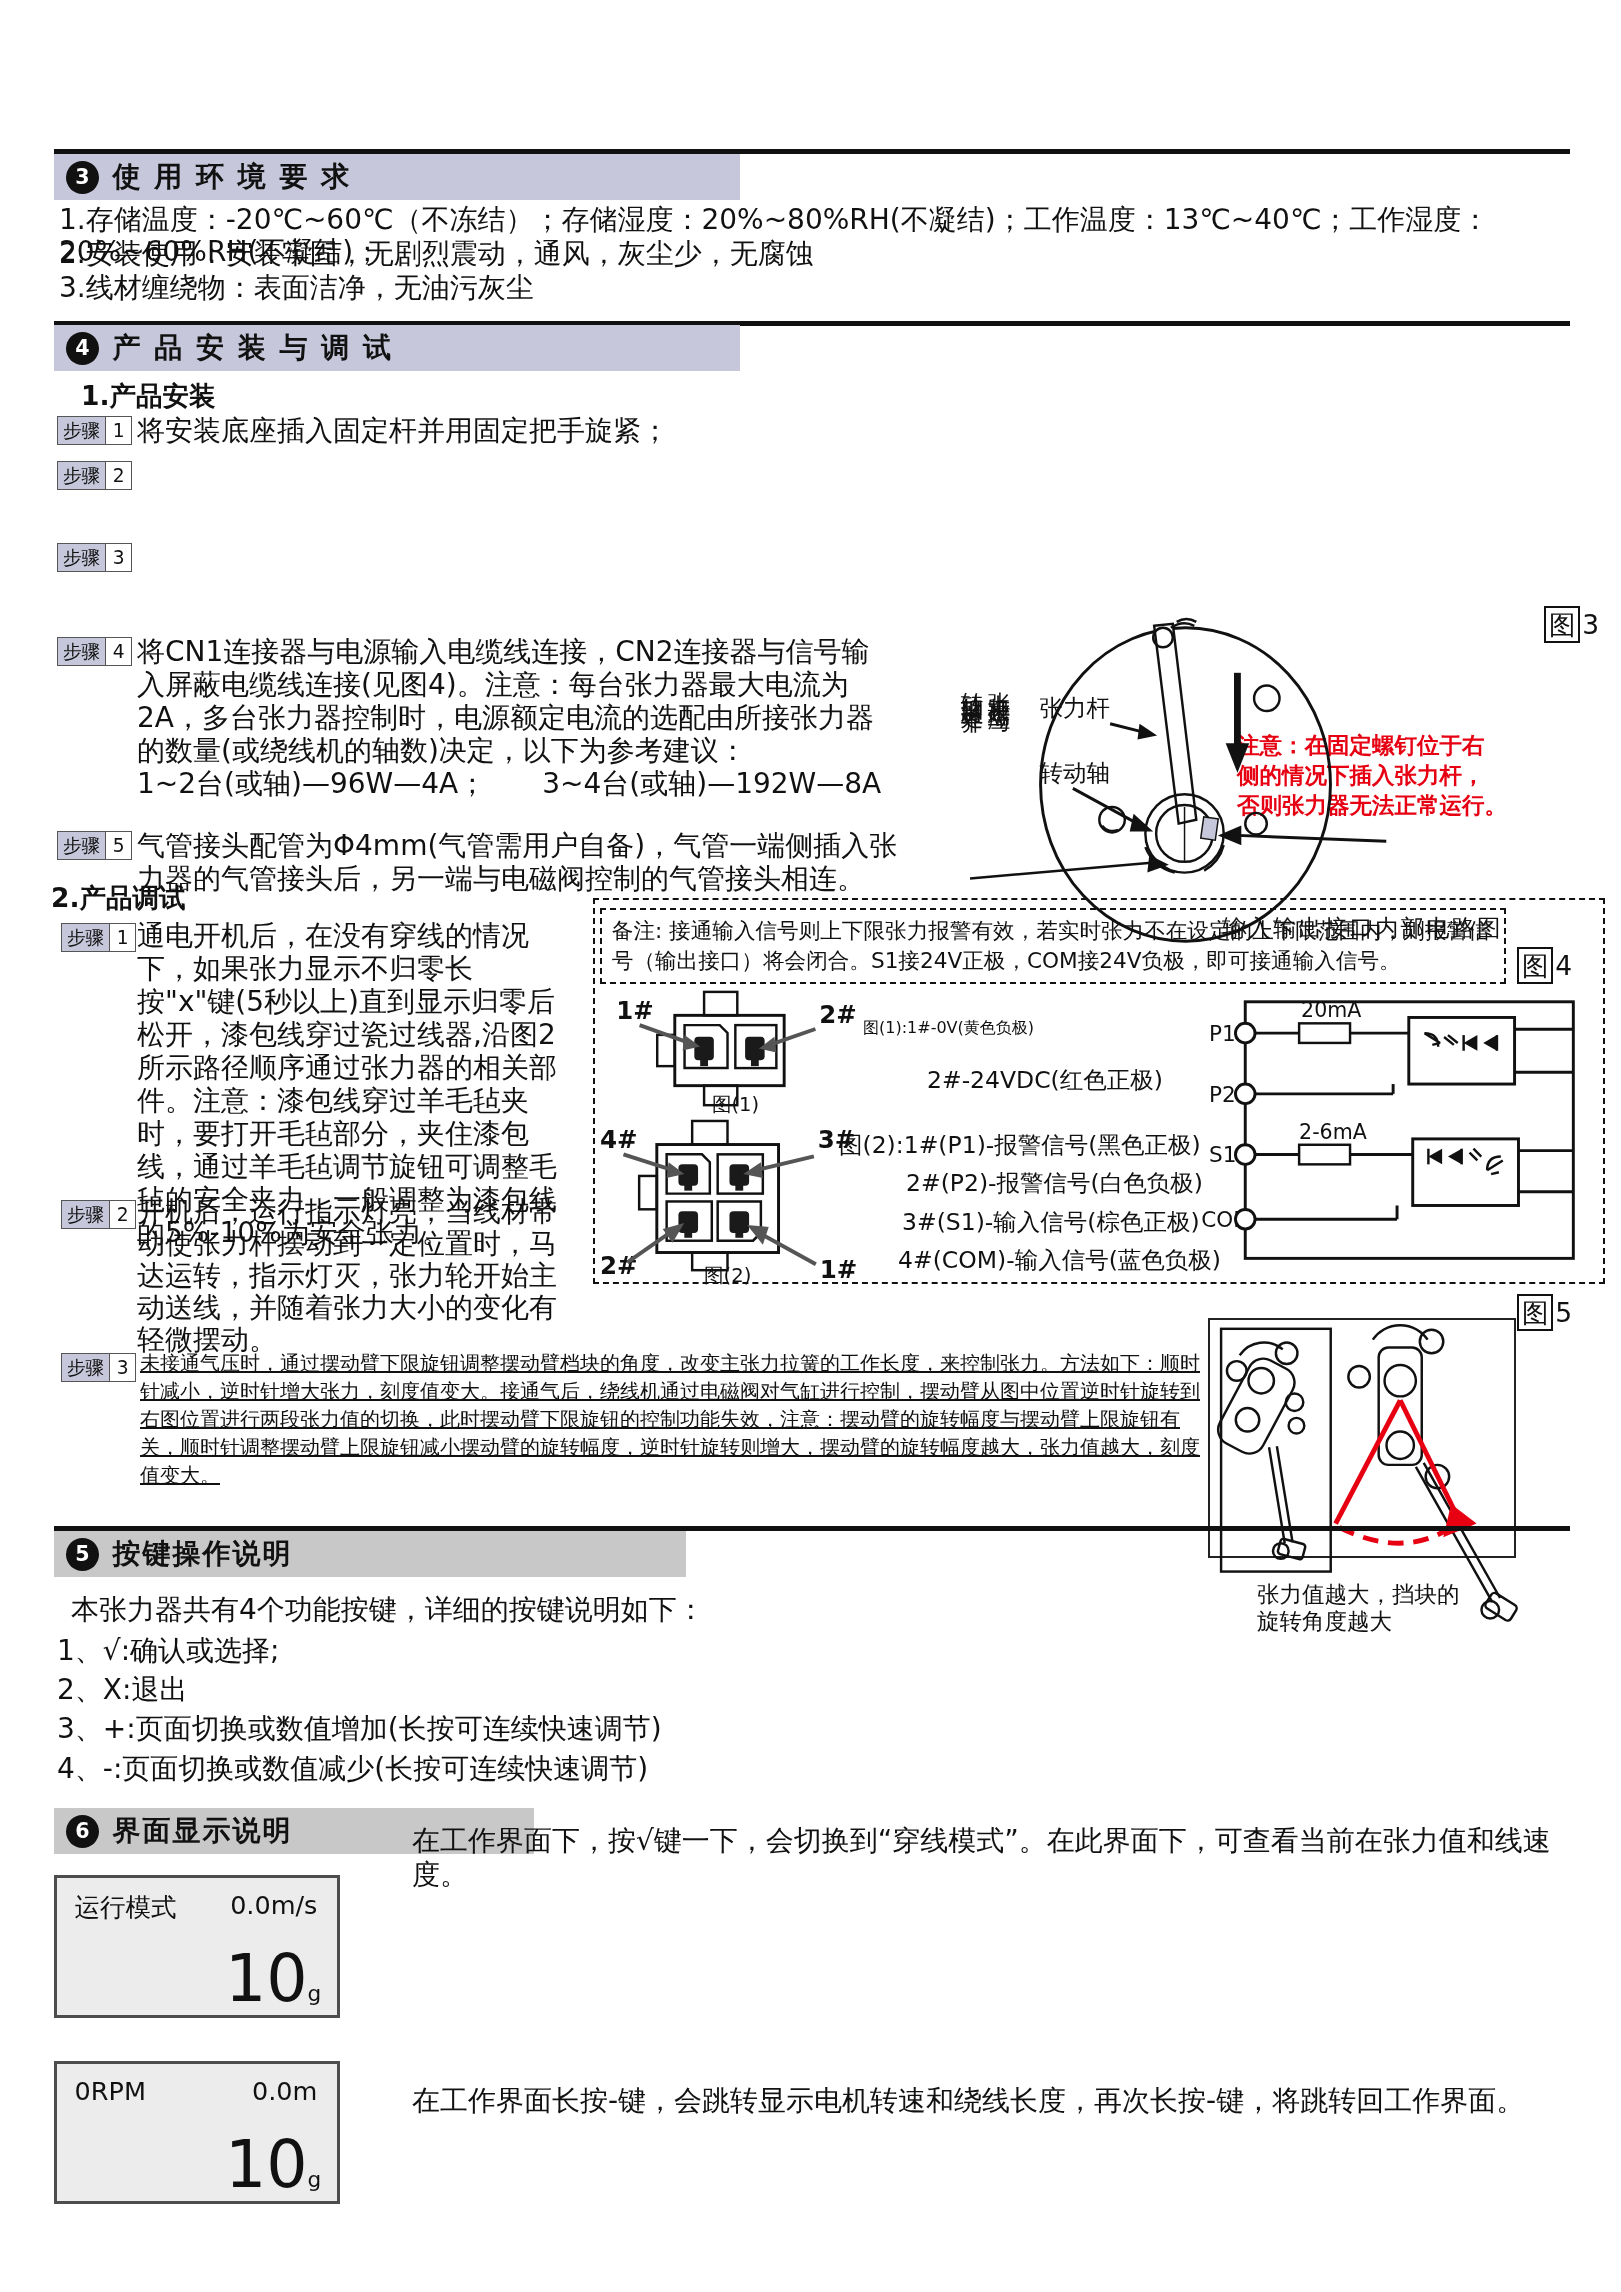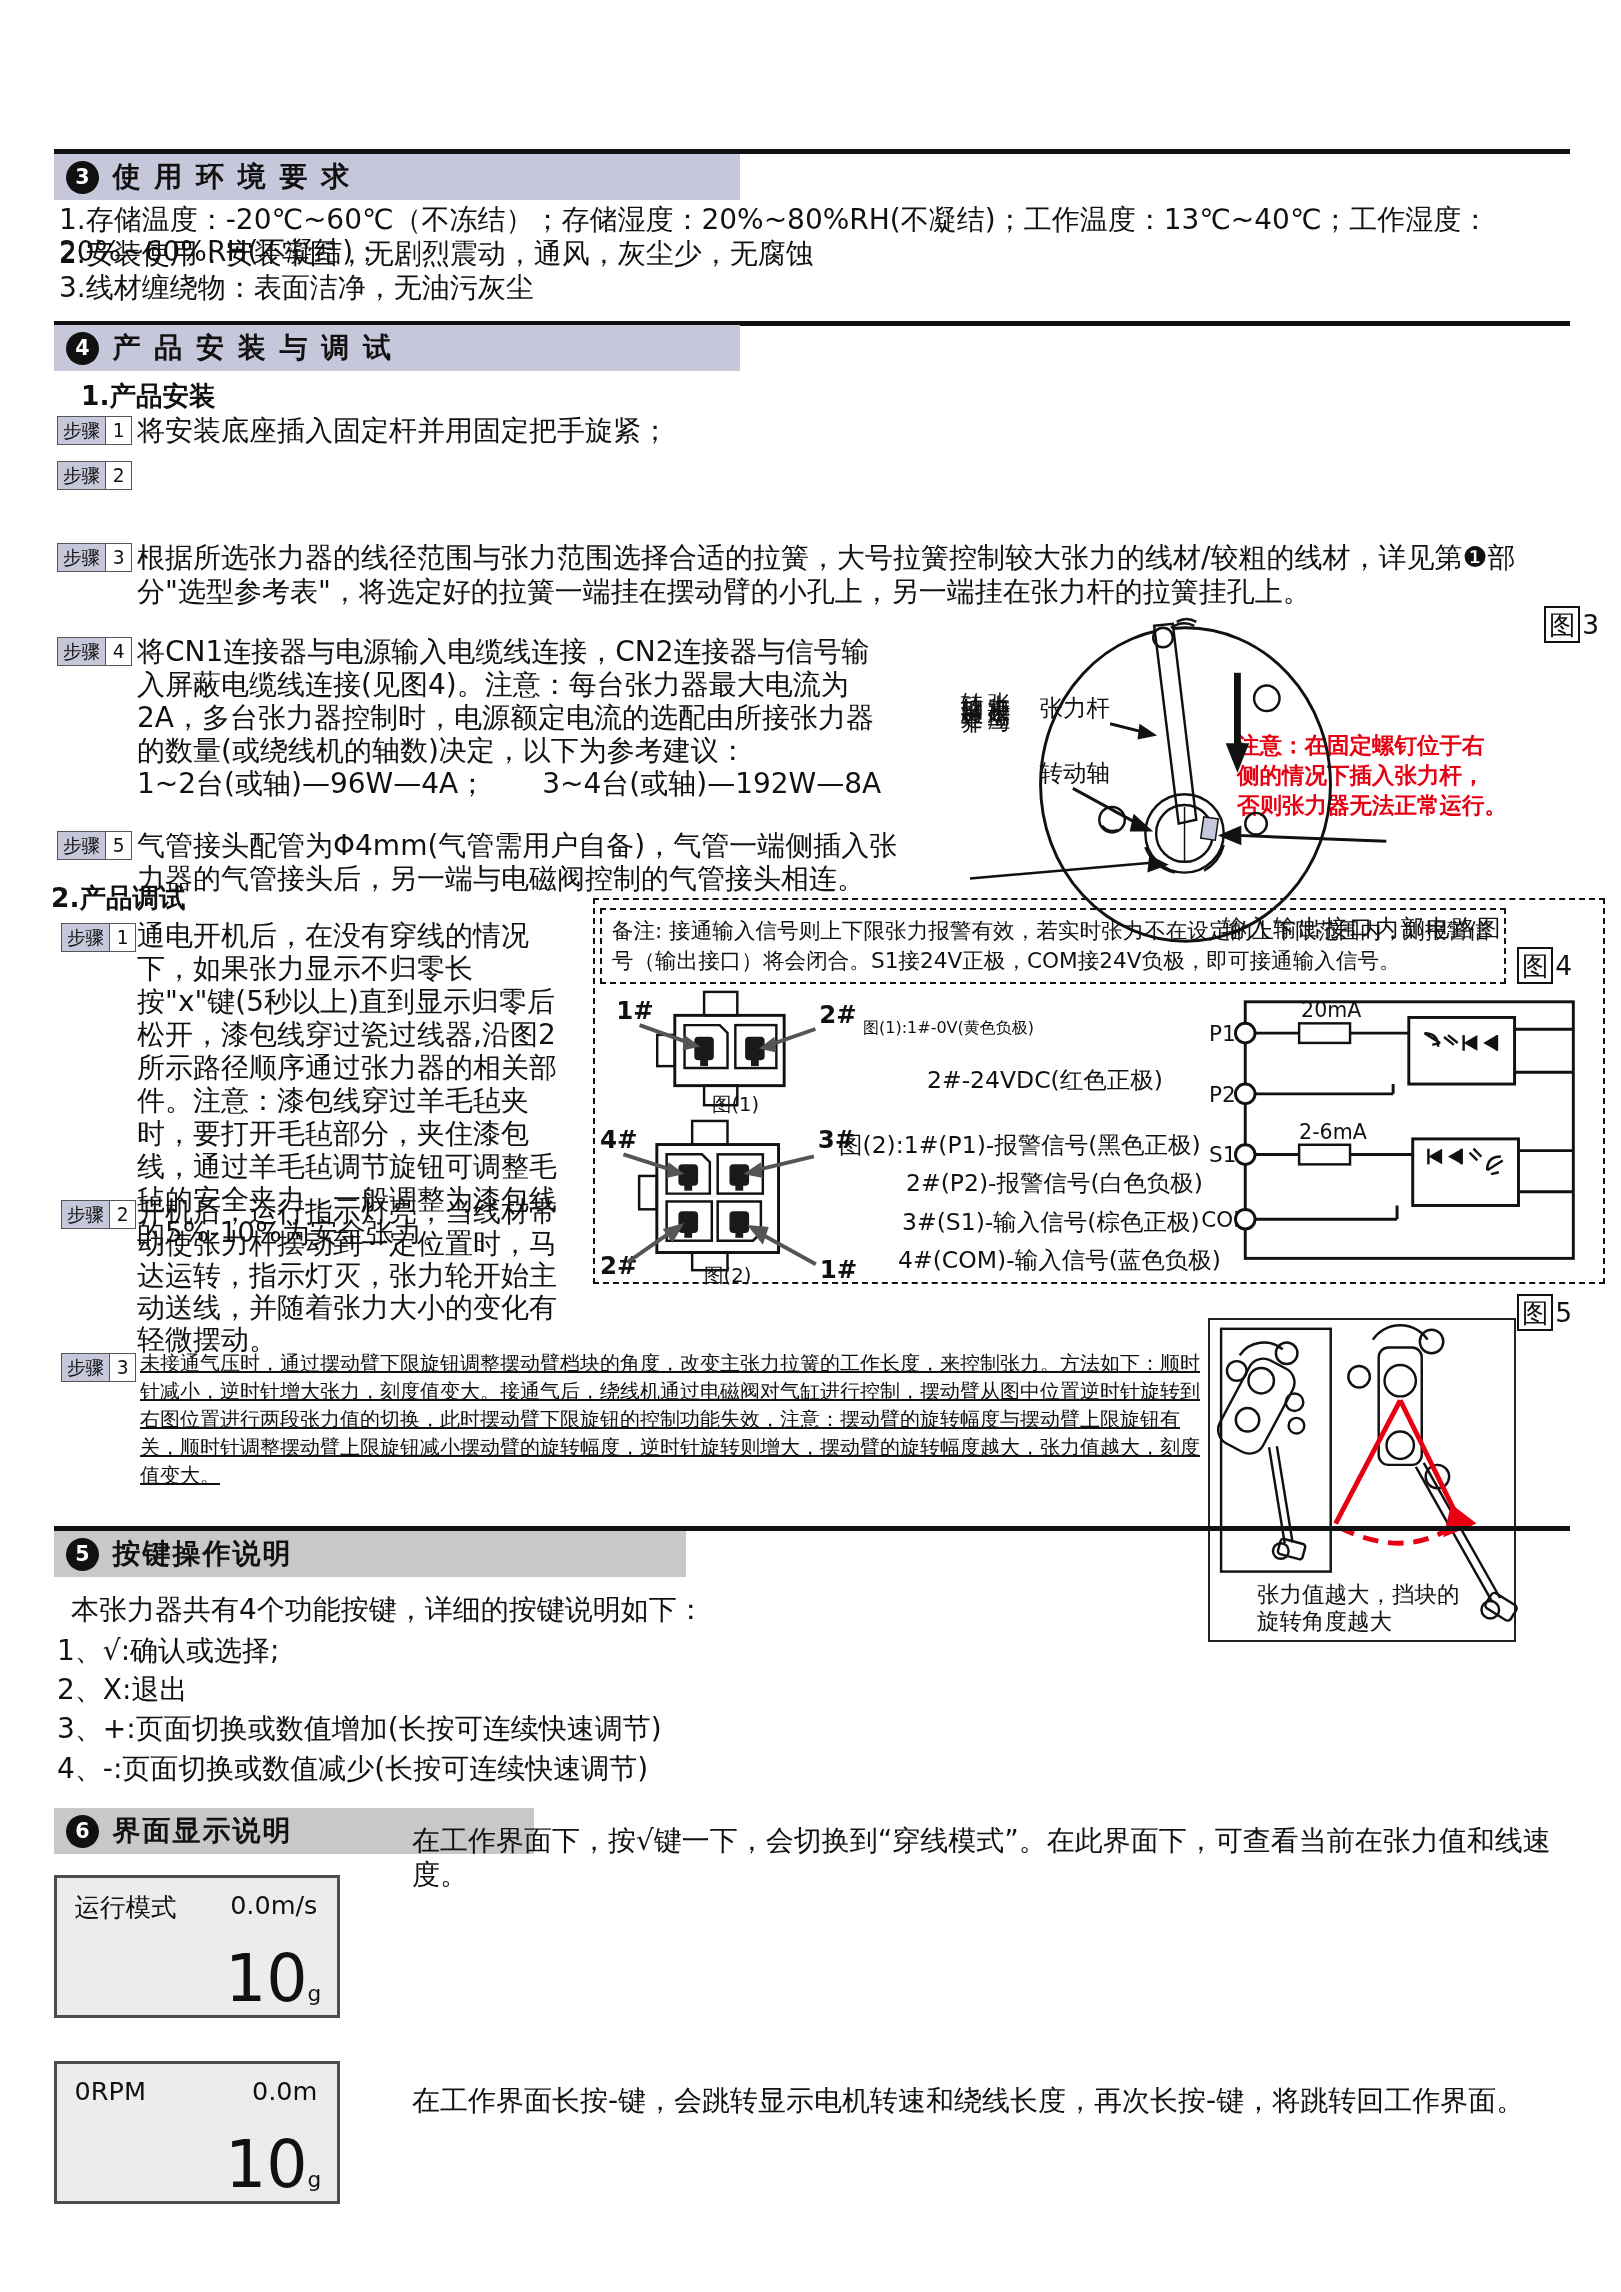--- a/index.html
+++ b/index.html
@@ -59,21 +59,20 @@
 
   <div class="badge" style="left:57px;top:461px;">
     <span class="bl">步骤</span>
       <span class="bn">2</span>
   </div>
 
   <div class="badge" style="left:57px;top:543px;">
     <span class="bl">步骤</span>
       <span class="bn">3</span>
   </div>
-  <div class="t" style="left:137px;top:541px;width:1426px;line-height:34px;">根据所选张力器的线径范围与张力范围选择合适的拉簧，大号拉簧控制较大张力的线材/较粗的线材，详见第❶部分"选型参考表"，将选定好的拉簧一端挂在摆动臂的小孔上，另一端挂在张力杆的拉簧挂孔上。</div>
 
   <div class="badge" style="left:57px;top:637px;">
     <span class="bl">步骤</span>
       <span class="bn">4</span>
   </div>
   <div class="t" style="left:137px;top:635px;width:760px;line-height:33px;">将CN1连接器与电源输入电缆线连接，CN2连接器与信号输入屏蔽电缆线连接(见图4)。注意：每台张力器最大电流为2A，多台张力器控制时，电源额定电流的选配由所接张力器的数量(或绕线机的轴数)决定，以下为参考建议：
 1~2台(或轴)—96W—4A；　　3~4台(或轴)—192W—8A</div>
 
   <div class="badge" style="left:57px;top:831px;">
     <span class="bl">步骤</span>
@@ -251,21 +250,21 @@
     <text x="0" y="240" font-size="22">COM</text>
     <circle cx="45" cy="232" r="10" fill="#fff" stroke="#111" stroke-width="3"></circle>
     <line x1="55" y1="232" x2="200" y2="232" stroke="#111" stroke-width="3"></line>
     <line x1="200" y1="232" x2="200" y2="218" stroke="#111" stroke-width="3"></line>
   </svg>
 
   <div class="figlabel" style="left:1517px;top:1294px;">
     <span class="fl">图</span>
       <span>5</span>
   </div>
-  <div class="solidbox" style="left:1208px;top:1318px;width:308px;height:324px;">
+  <div class="solidbox" style="left:1208px;top:1318px;width:308px;height:240px;">
     <svg style="left:0;top:0;" width="308" height="324" viewBox="0 0 314 331">
       <rect x="11" y="9" width="112" height="248" fill="none" stroke="#111" stroke-width="2.5"></rect>
 
       <g stroke="#111" stroke-width="2.5" fill="none">
         <rect x="22" y="40" width="50" height="96" rx="16" transform="rotate(28 47 88)"></rect>
         <circle cx="52" cy="62" r="13"></circle>
         <circle cx="38" cy="102" r="12"></circle>
         <circle cx="27" cy="52" r="10"></circle>
         <circle cx="78" cy="34" r="11"></circle>
         <circle cx="86" cy="84" r="9"></circle>

